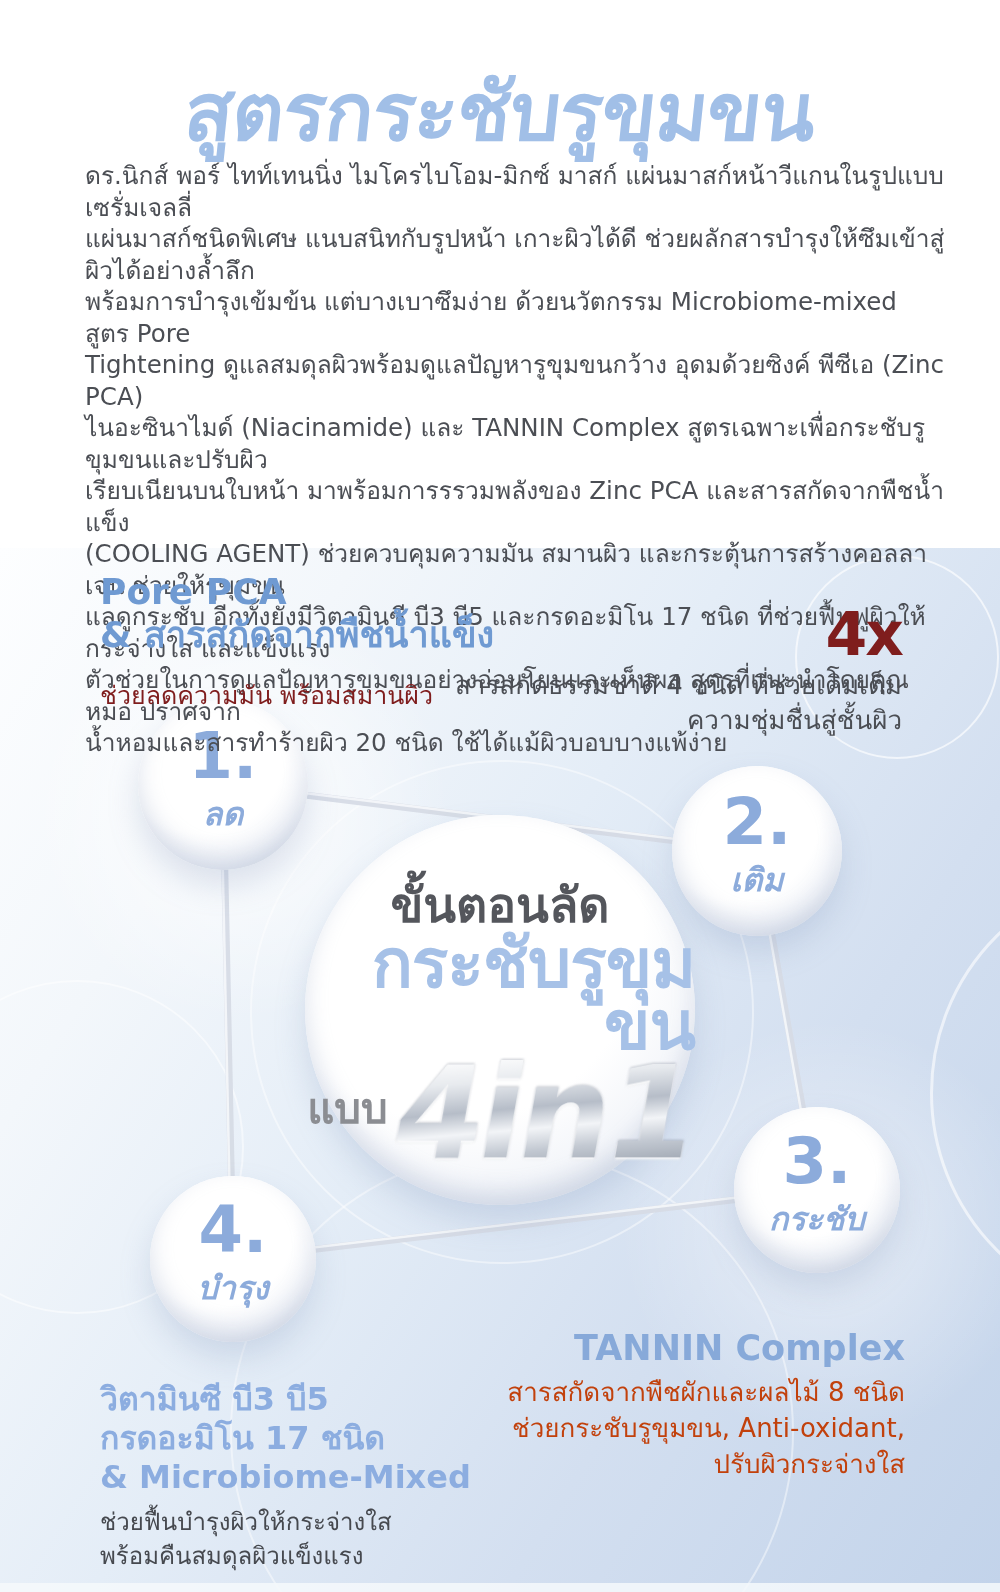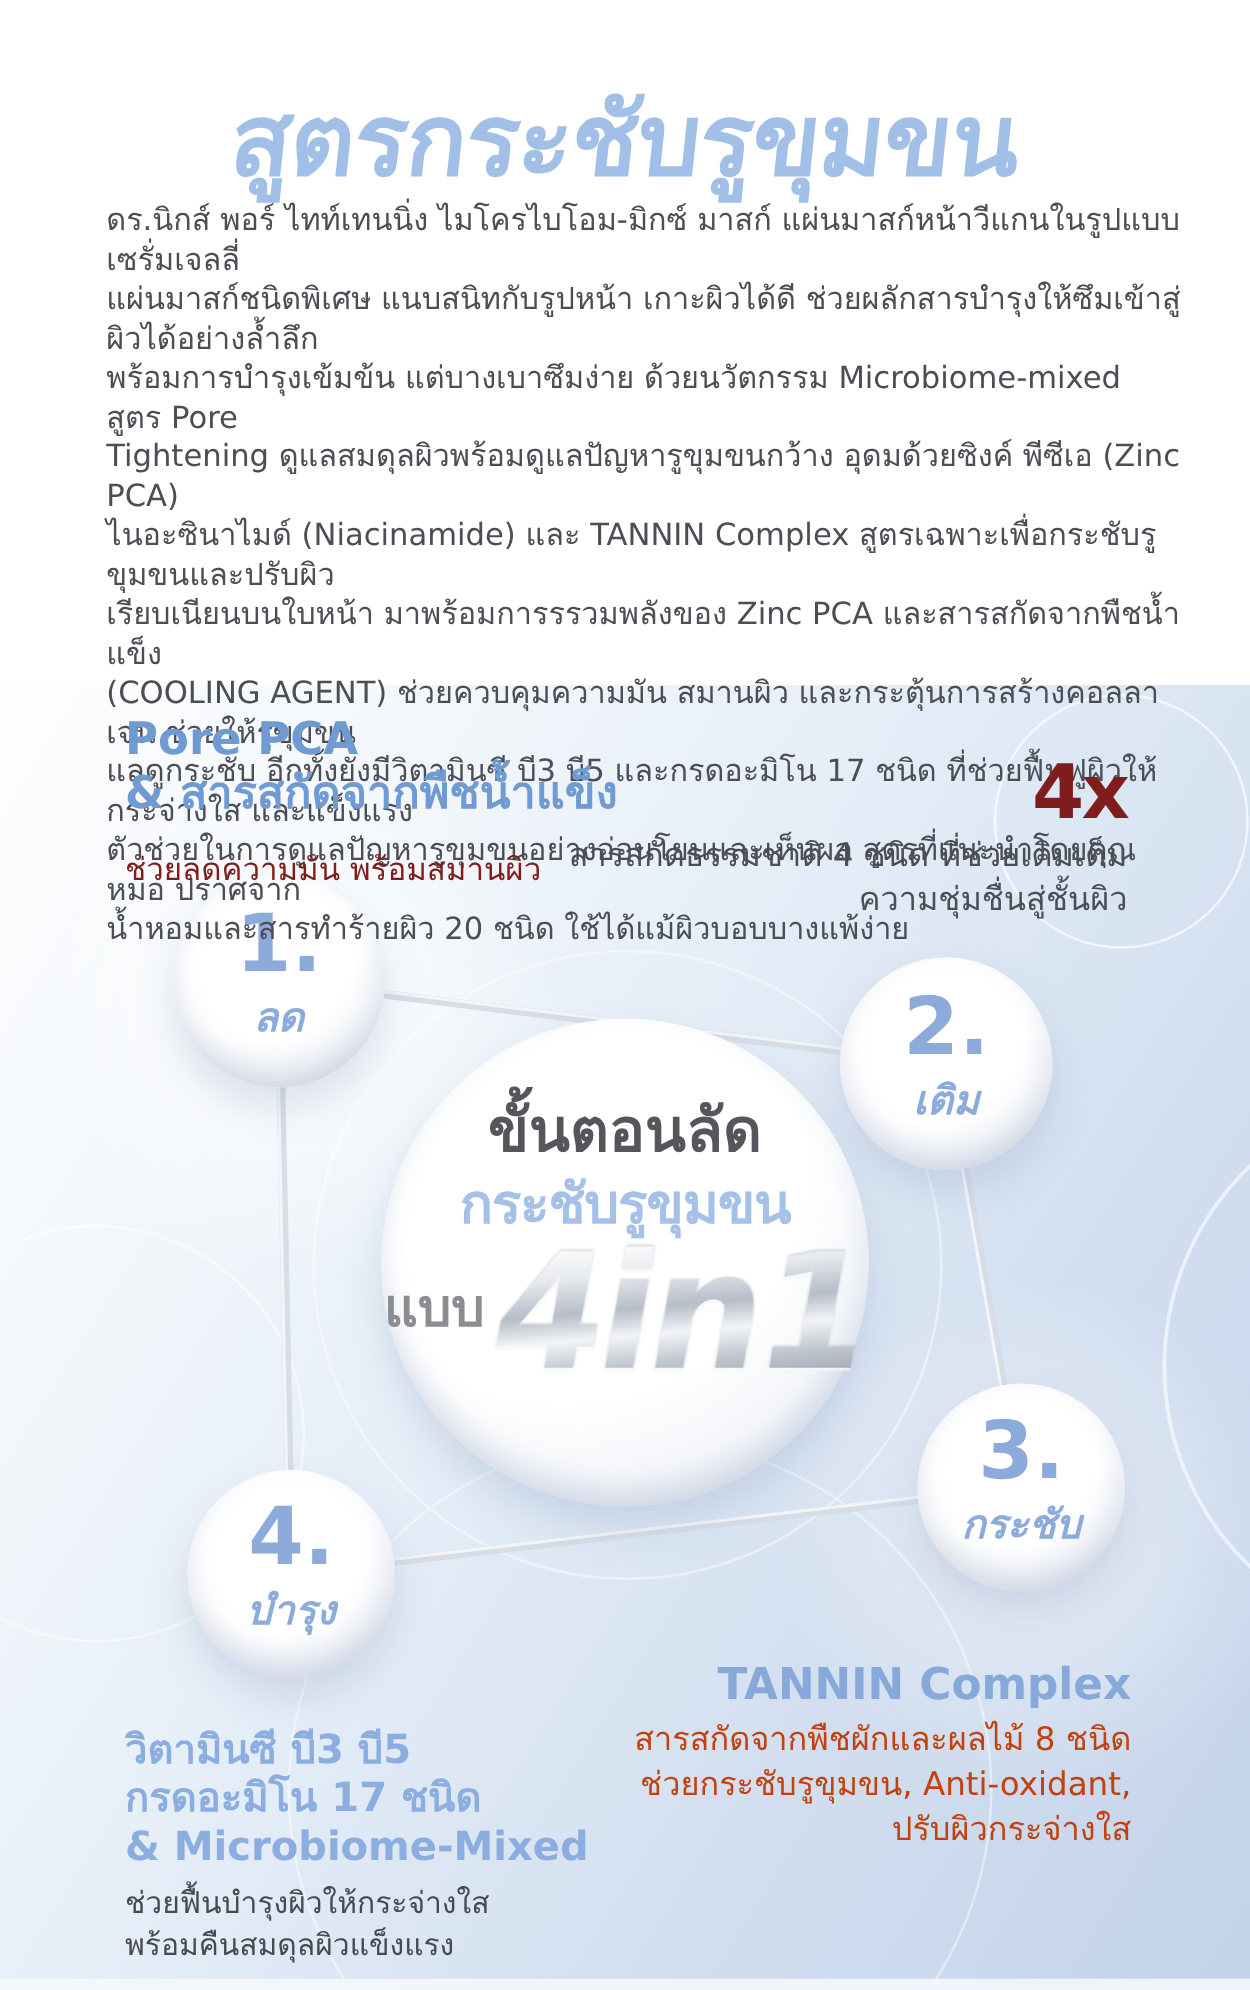--- a/index.html
+++ b/index.html
@@ -79,21 +79,21 @@
   .step-num{font-size:64px;line-height:58px;font-weight:800;color:#8cabdb;}
   .step-label{font-size:32px;line-height:58px;font-weight:800;color:#8cabdb;font-style:italic;}
   .bubble-c1{left:138px;top:700px;width:170px;height:170px;}
   .bubble-c2{left:672px;top:766px;width:170px;height:170px;}
   .bubble-c3{left:734px;top:1107px;width:166px;height:166px;}
   .bubble-c4{left:150px;top:1176px;width:166px;height:166px;}
 
   .bubble-center{left:305px;top:815px;width:390px;height:390px;justify-content:flex-start;padding-top:0;}
   .center-inner{margin-top:62px;}
   .center-line1{font-size:48px;line-height:56px;font-weight:700;color:#54565c;}
-  .center-line2{font-size:44px;line-height:62px;font-weight:800;color:#a6c1e7;letter-spacing:-1px;}
+  .center-line2{font-size:68px;line-height:62px;font-weight:800;color:#a6c1e7;letter-spacing:-1px;text-align:right;}
   .center-row{display:flex;justify-content:center;align-items:flex-start;margin-top:-4px;}
   .center-prefix{font-size:42px;font-weight:600;color:#8b8d92;margin:22px 8px 0 0;}
   .center-highlight{
     font-size:128px;line-height:120px;font-weight:800;letter-spacing:-4px;
     transform:skewX(-10deg);
     background:linear-gradient(175deg,#ffffff 5%,#e7eaee 25%,#b6bdc8 45%,#f2f4f7 60%,#c3c9d2 75%,#8f97a3 100%);
     -webkit-background-clip:text;background-clip:text;color:transparent;
     filter:drop-shadow(0 2px 1px rgba(255,255,255,0.9)) drop-shadow(0 -1px 1px rgba(100,110,125,0.35));
   }
 </style>

